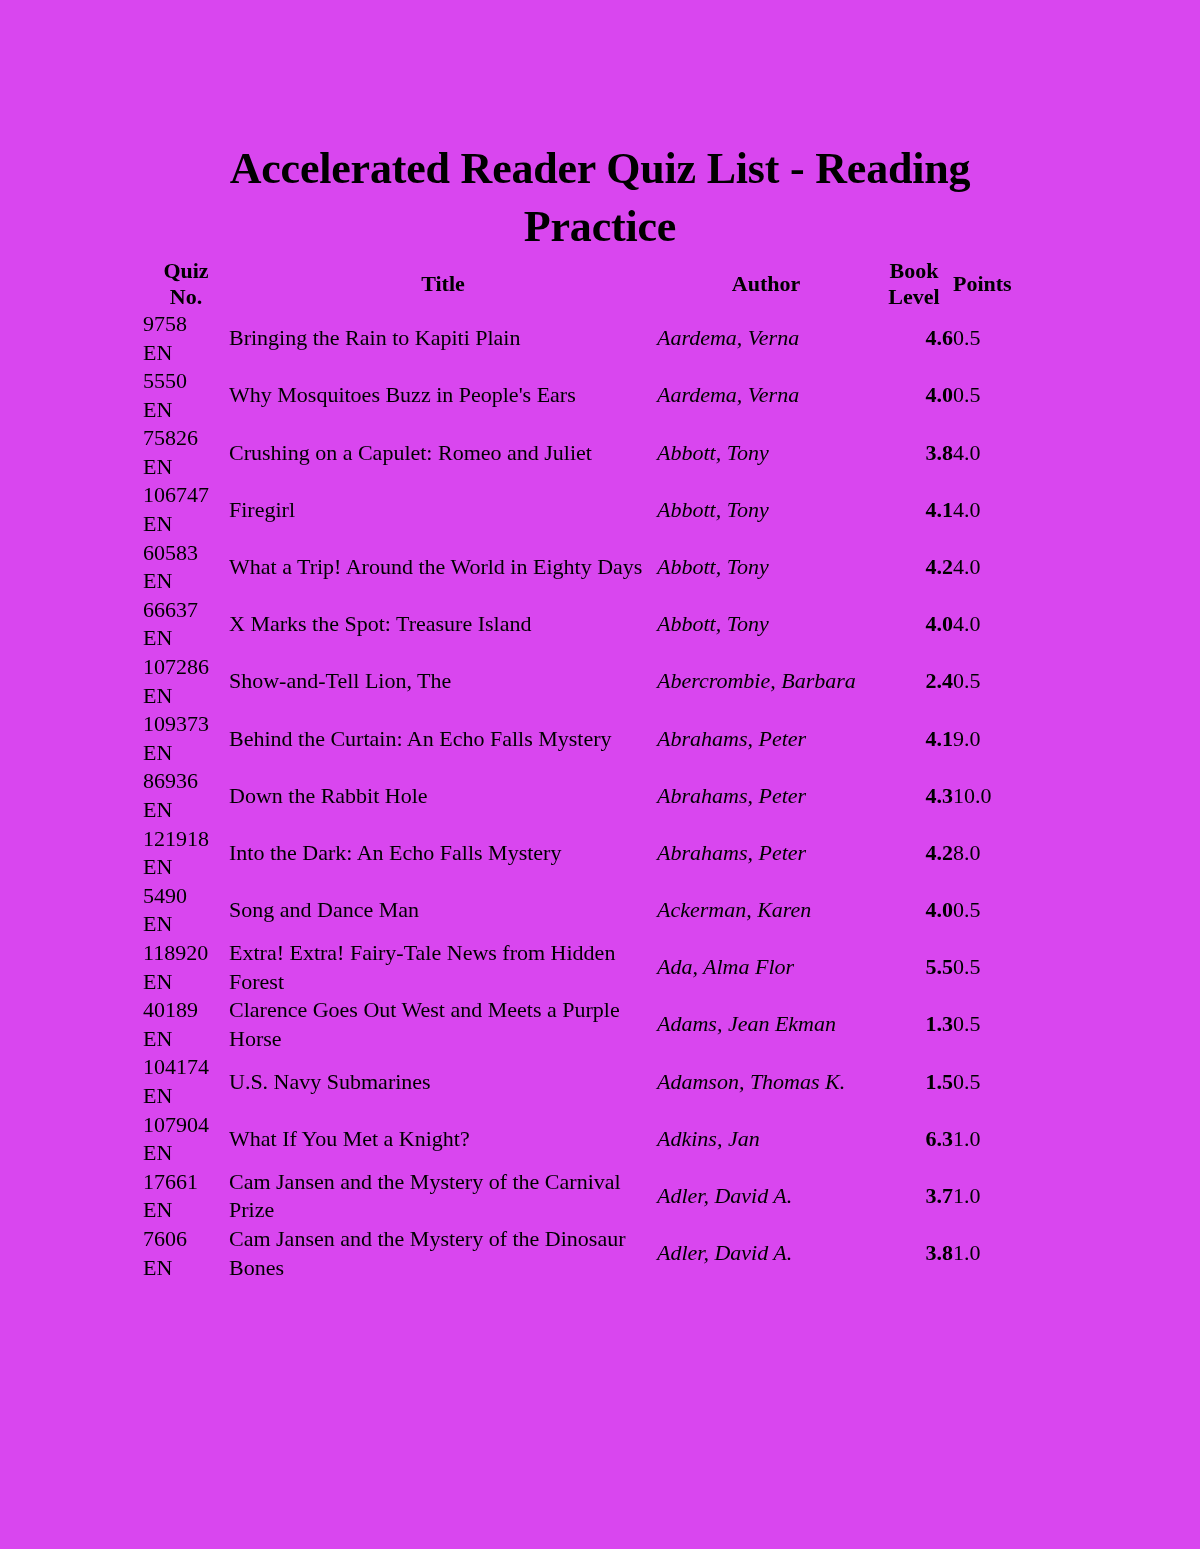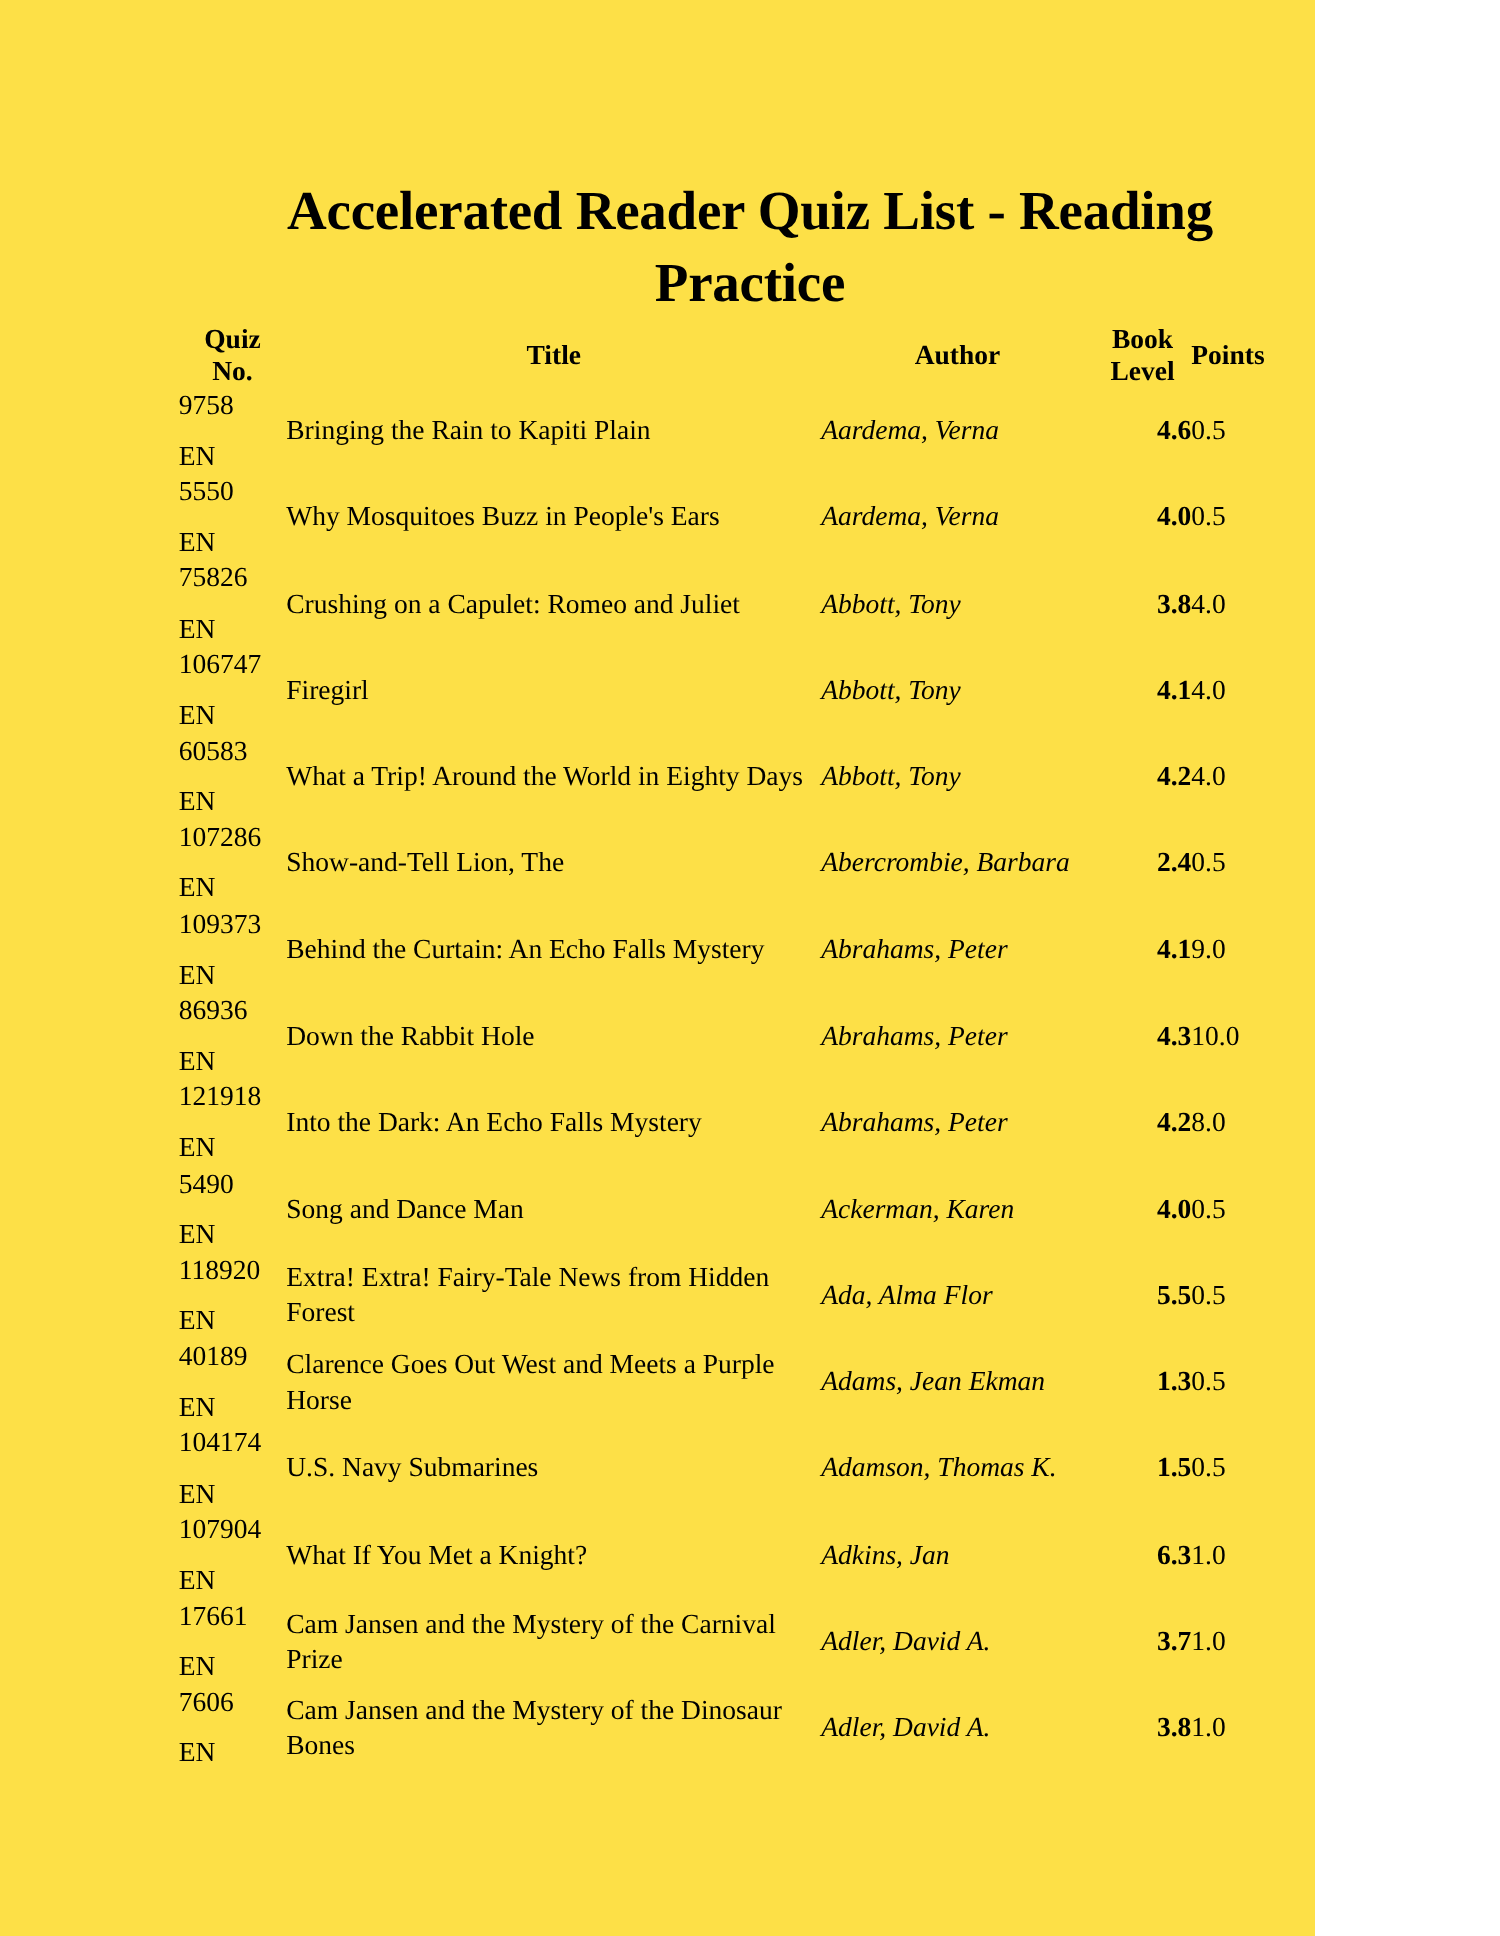--- a/index.html
+++ b/index.html
@@ -9,24 +9,24 @@
   }
   body {
     width: 1200px;
     height: 1549px;
     font-family: "Liberation Serif", "DejaVu Serif", serif;
     color: #000000;
     position: relative;
     overflow: hidden;
   }
   .page {
-    width: 1052px;
+    width: 1200px;
     height: 1549px;
     position: relative;
-    background: #fde047;
+    background: #d946ef;
   }
   .doc-title {
     position: absolute;
     left: 190px;
     top: 140px;
     width: 820px;
     text-align: center;
     font-size: 44px;
     font-weight: bold;
     line-height: 1.32;
@@ -66,21 +66,21 @@
     padding-top: 9px;
     padding-bottom: 9px;
   }
   td.quizno {
     text-align: left;
     white-space: nowrap;
     vertical-align: top;
     padding-top: 8px;
   }
   td.quizno .num { display: block; }
-  td.quizno .en  { display: block; margin-top: 12px; }
+  td.quizno .en  { display: block; }
   td.title {
     text-align: left;
     padding-left: 5px;
     padding-right: 10px;
   }
   td.author {
     text-align: left;
     padding-left: 9px;
     white-space: nowrap;
     font-style: italic;
@@ -170,20 +170,30 @@
             <span class="num">60583</span>
             <span class="en">EN</span>
           </td>
           <td class="title">What a Trip! Around the World in Eighty Days</td>
           <td class="author">Abbott, Tony</td>
           <td class="level">4.2</td>
           <td class="points">4.0</td>
         </tr>
         <tr>
           <td class="quizno">
+            <span class="num">66637</span>
+            <span class="en">EN</span>
+          </td>
+          <td class="title">X Marks the Spot: Treasure Island</td>
+          <td class="author">Abbott, Tony</td>
+          <td class="level">4.0</td>
+          <td class="points">4.0</td>
+        </tr>
+        <tr>
+          <td class="quizno">
             <span class="num">107286</span>
             <span class="en">EN</span>
           </td>
           <td class="title">Show-and-Tell Lion, The</td>
           <td class="author">Abercrombie, Barbara</td>
           <td class="level">2.4</td>
           <td class="points">0.5</td>
         </tr>
         <tr>
           <td class="quizno">

